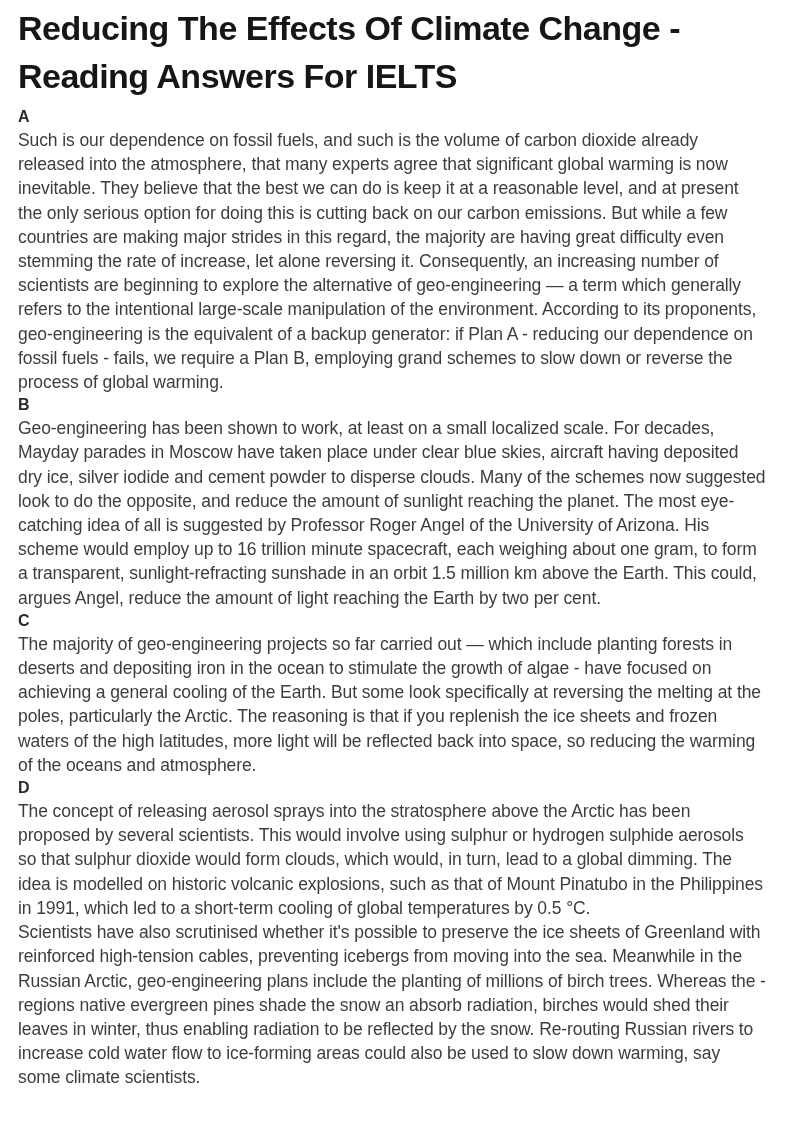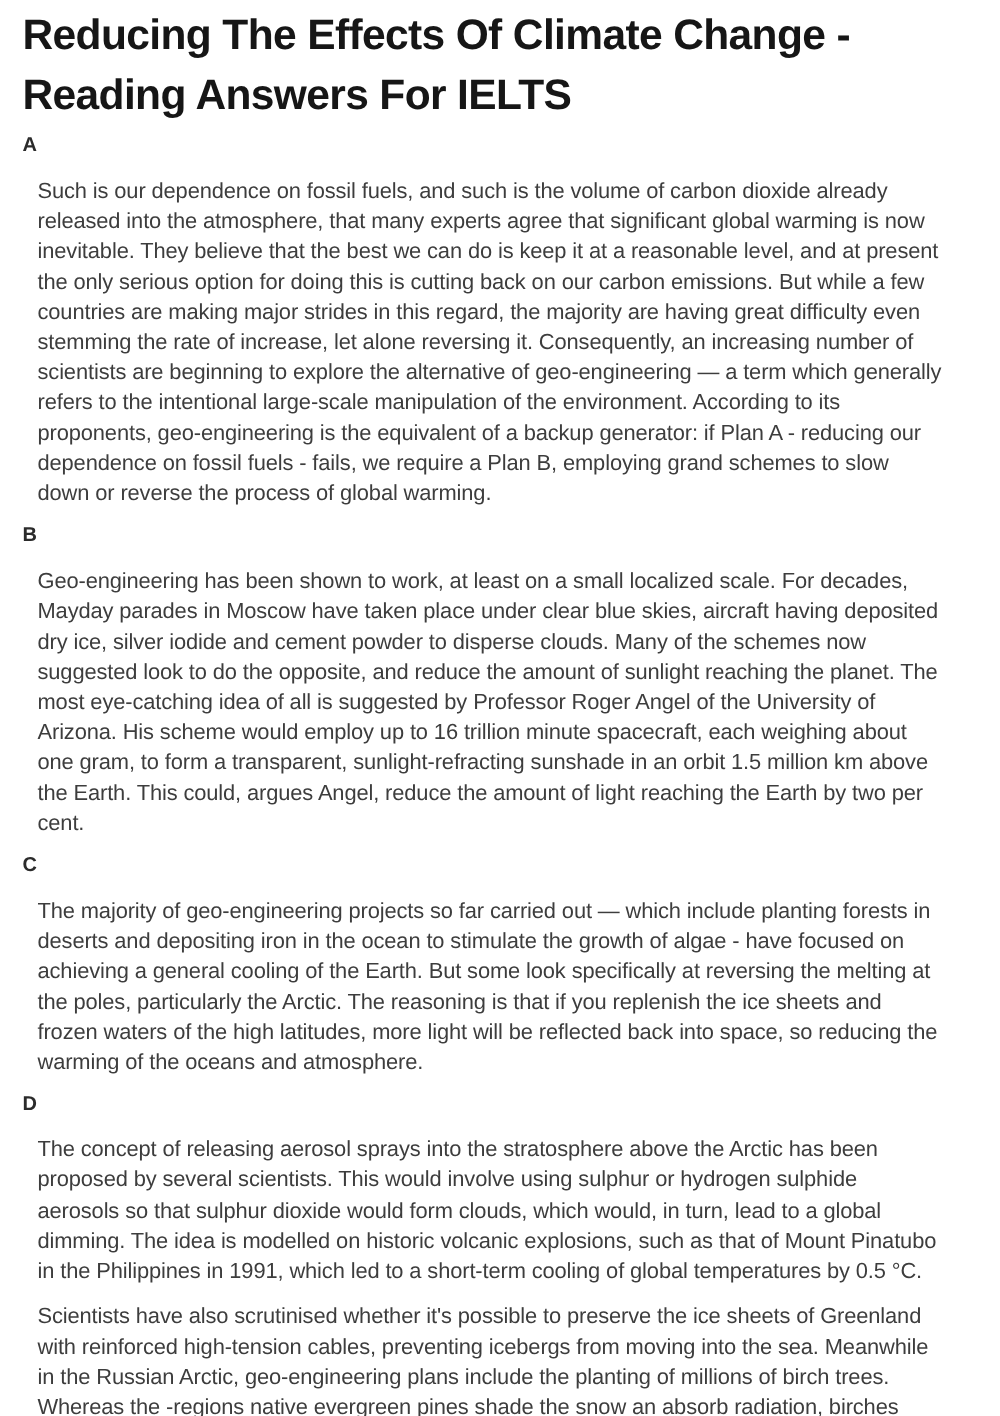--- a/index.html
+++ b/index.html
@@ -27,21 +27,21 @@
     color: #161616;
     font-family: "Liberation Sans", sans-serif;
   }
   .section-label {
     font-size: 16px;
     font-weight: 700;
     line-height: 22px;
     color: #2b2b2b;
   }
   .body-par {
-    margin: 12px;
+    margin: 0;
     font-size: 17.5px;
     font-weight: 400;
     line-height: 24.2px;
     color: #3d3d3d;
     letter-spacing: -0.1px;
   }
 </style>
 </head>
 <body>
 

